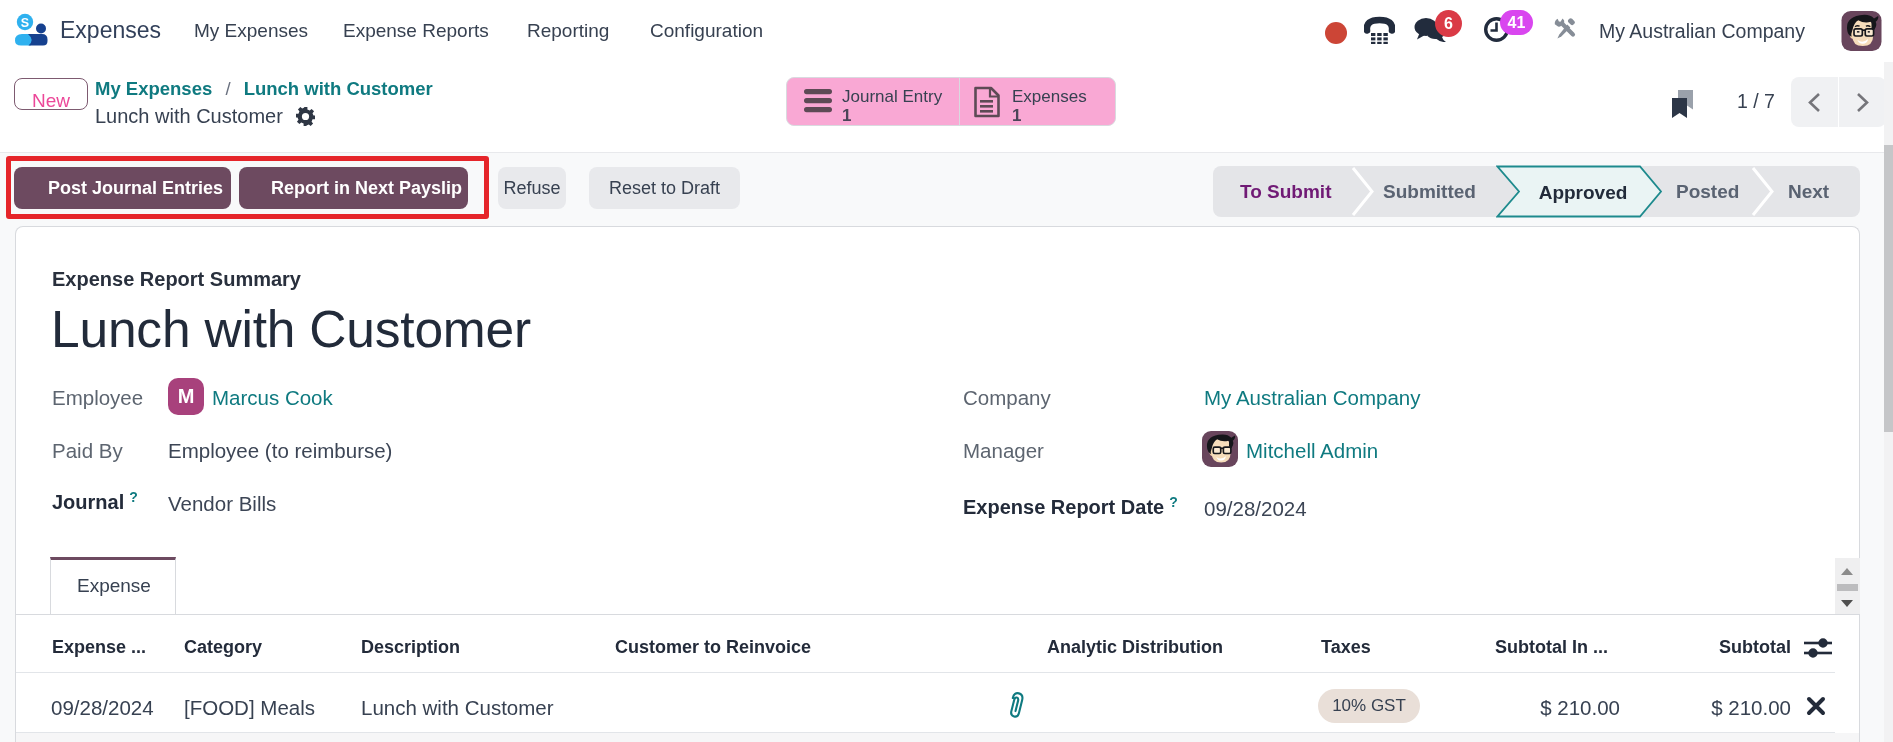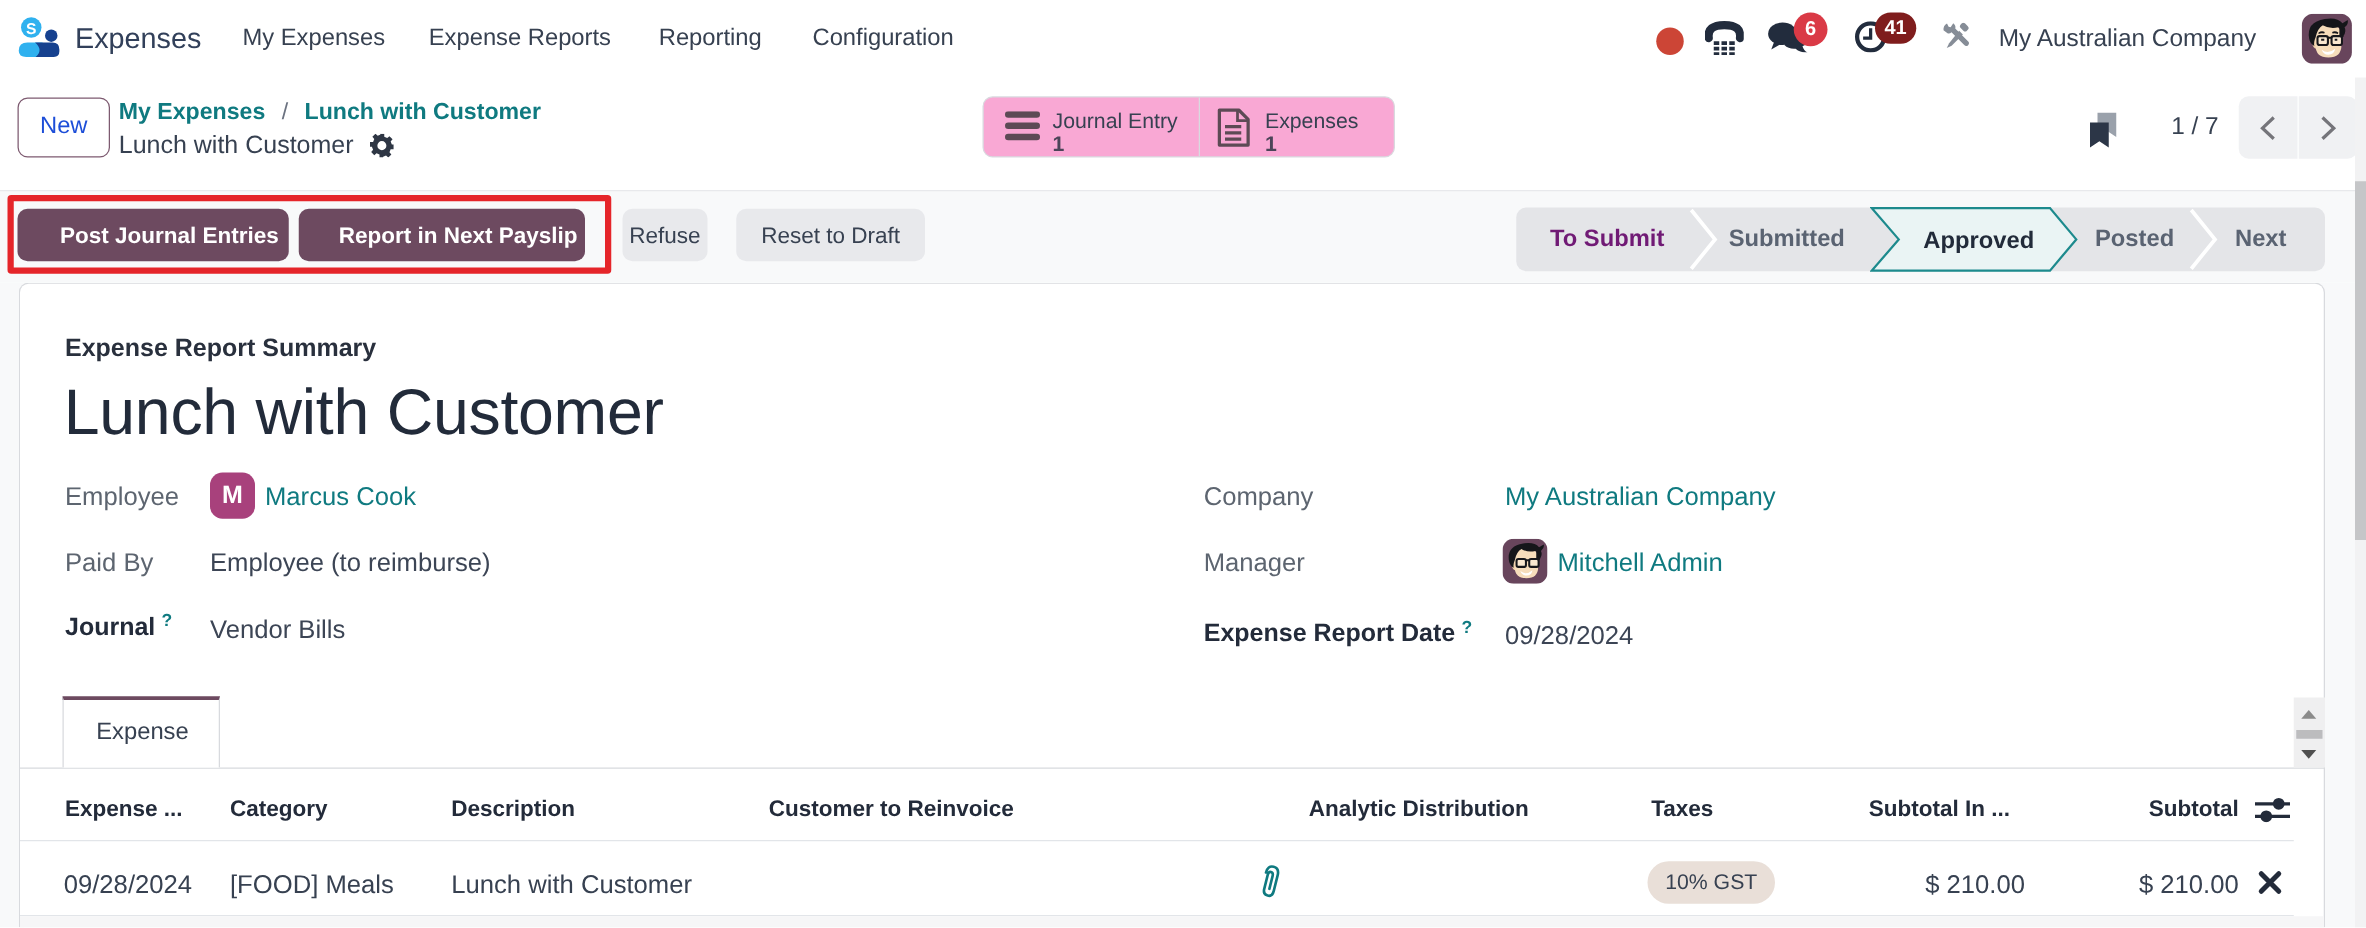--- a/index.html
+++ b/index.html
@@ -6,21 +6,21 @@
 html,body { width:1893px; height:742px; overflow:hidden; }
 body { font-family:"Liberation Sans", sans-serif; background:#fff; color:#374151; position:relative; }
 .abs { position:absolute; }
 
 #navbar { position:absolute; left:0; top:0; width:1893px; height:62px; background:#fff; }
 .brand { position:absolute; left:60px; top:17px; font-size:23px; color:#32405a; }
 .menu { position:absolute; top:20px; font-size:19px; color:#374151; }
 .co-name { position:absolute; top:20px; font-size:19.5px; color:#374151; }
 
 #crumbrow { position:absolute; left:0; top:62px; width:1893px; height:90px; background:#fff; }
-#newbtn { position:absolute; left:14px; top:16px; width:74px; height:48px; border:1px solid #7d5a70; border-radius:8px; background:#fff; font-size:19px; color:#1d4ed8; text-align:center; line-height:44px; }
+#newbtn { position:absolute; left:14px; top:16px; width:74px; height:32px; border:1px solid #7d5a70; border-radius:8px; background:#fff; font-size:19px; color:#ec4899; text-align:center; line-height:44px; }
 .bc1 { position:absolute; left:95px; top:16px; font-size:18.5px; font-weight:bold; color:#0f7a80; }
 .bc1 .sep { color:#6b7280; font-weight:normal; padding:0 8px; }
 .bc2 { position:absolute; left:95px; top:43px; font-size:20px; color:#374151; }
 #statbtns { position:absolute; left:786px; top:15px; width:330px; height:49px; border:1px solid #d9dadf; border-radius:8px; background:#f9a8d4; }
 #statbtns .divider { position:absolute; left:172px; top:0; width:1px; height:47px; background:#d9dadf; }
 .statlabel { font-size:17px; color:#374151; }
 .statnum { font-size:17px; font-weight:bold; color:#4c4458; }
 #pager14 { position:absolute; left:1737px; top:28px; font-size:19.5px; color:#374151; }
 .pagerbtn { position:absolute; top:15px; height:50px; background:#f0f1f3; }
 
@@ -84,21 +84,21 @@
     <path d="M24 4 Q33 6.5 32.5 13.5 Q32.5 18 28 20 Q29 23.5 32 25 Q26.5 25.5 22.5 22 Q17 22.5 13.5 19 Z" fill="#222c3d"></path>
     <ellipse cx="12" cy="10" rx="11.5" ry="9" fill="#222c3d"></ellipse>
     <path d="M5.5 16 L3 22.5 L11 18 Z" fill="#222c3d"></path>
   </svg>
   <div class="abs" style="left:1435px;top:10px;width:27px;height:27px;border-radius:50%;background:#da3a46;color:#fff;font-size:16px;font-weight:bold;text-align:center;line-height:27px">6</div>
 
   <svg class="abs" style="left:1484px;top:17px" width="25" height="25" viewBox="0 0 25 25">
     <circle cx="12.5" cy="12.5" r="10.8" fill="none" stroke="#222c3d" stroke-width="3.4"></circle>
     <path d="M12.5 5.5 L12.5 13.5 L6.5 13.5" fill="none" stroke="#222c3d" stroke-width="2.6"></path>
   </svg>
-  <div class="abs" style="left:1500px;top:10px;width:33px;height:25px;border-radius:12.5px;background:#7f1d1d;color:#fff;font-size:16px;font-weight:bold;text-align:center;line-height:25px">41</div>
+  <div class="abs" style="left:1500px;top:10px;width:33px;height:25px;border-radius:12.5px;background:#d946ef;color:#fff;font-size:16px;font-weight:bold;text-align:center;line-height:25px">41</div>
 
   <svg class="abs" style="left:1554px;top:18px" width="24" height="24" viewBox="0 0 24 24">
     <g fill="#868d97">
       <path d="M3.6 0.8 Q0.4 2.6 0.8 6.2 L4 8.6 Q5.8 9.1 7.2 7.8 L17.2 17.8 Q18.9 19.7 20.5 18.1 Q22.1 16.5 20.2 14.8 L10.2 4.8 Q10.9 2.4 8.6 0.6 L6.5 3.8 L4.9 3.4 Z"></path>
       <rect x="13.9" y="1.2" width="7" height="5" rx="2" transform="rotate(45 17.4 3.7)"></rect>
       <path d="M13.3 6.5 L16.3 9.5 L7.3 18.5 L3.4 20.4 L5.3 16.5 Z"></path>
     </g>
   </svg>
 
   <div class="co-name" style="left:1599px">My Australian Company</div>

